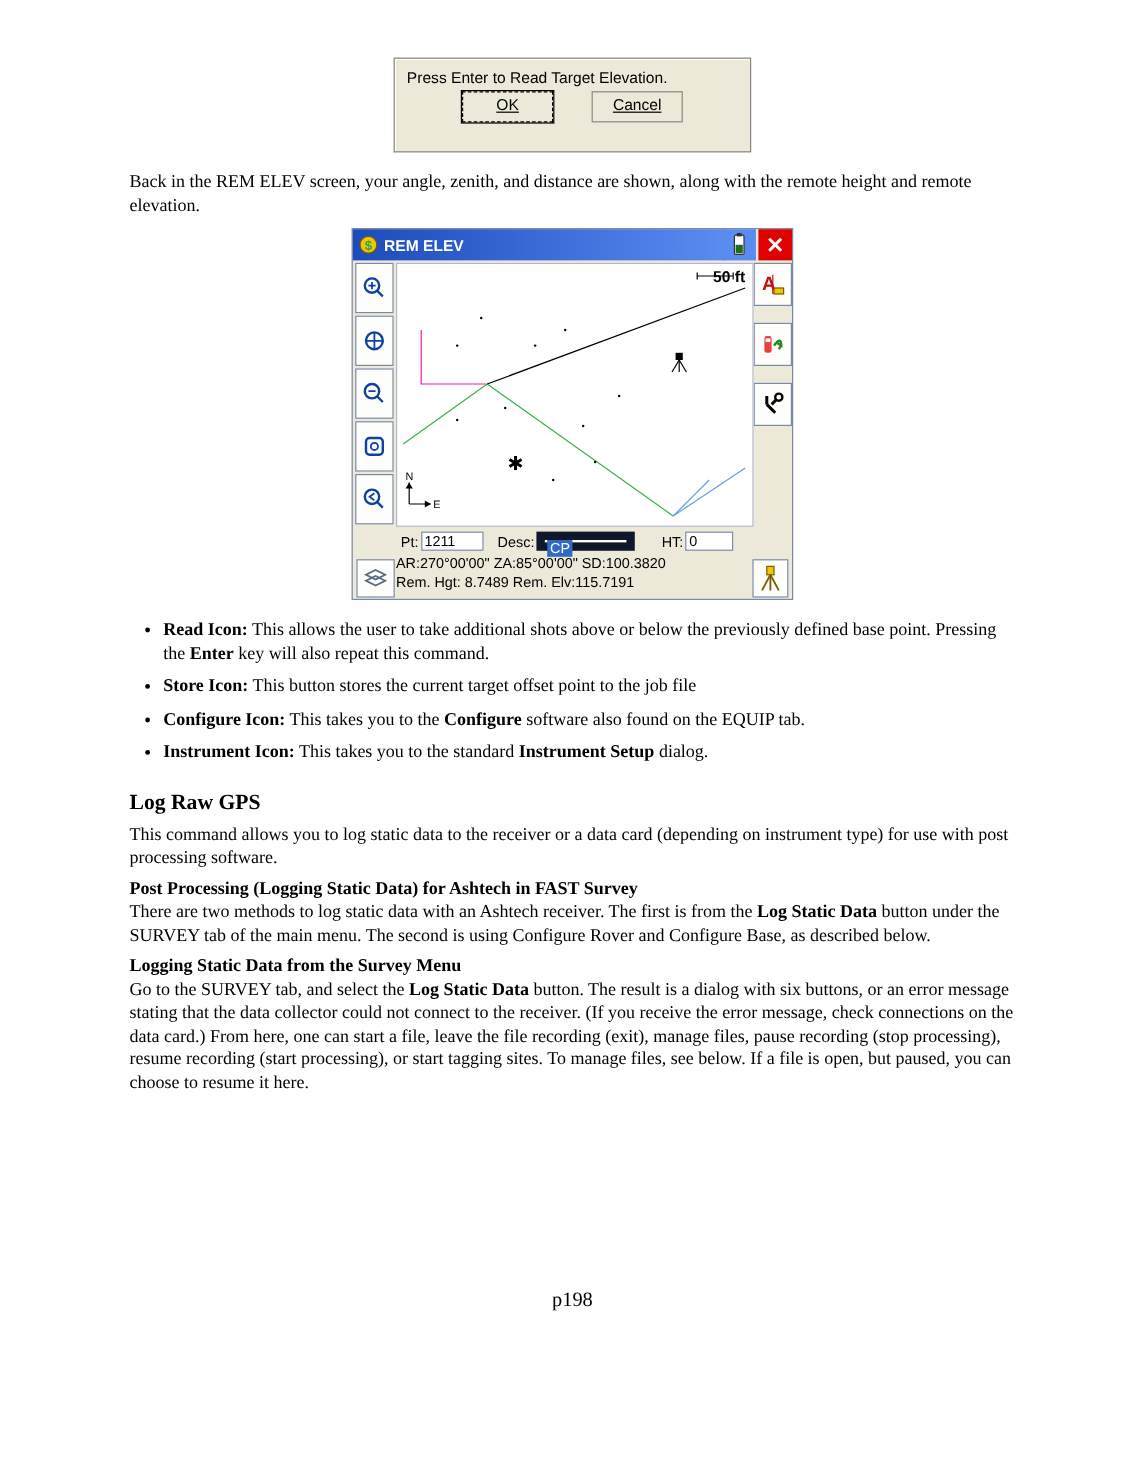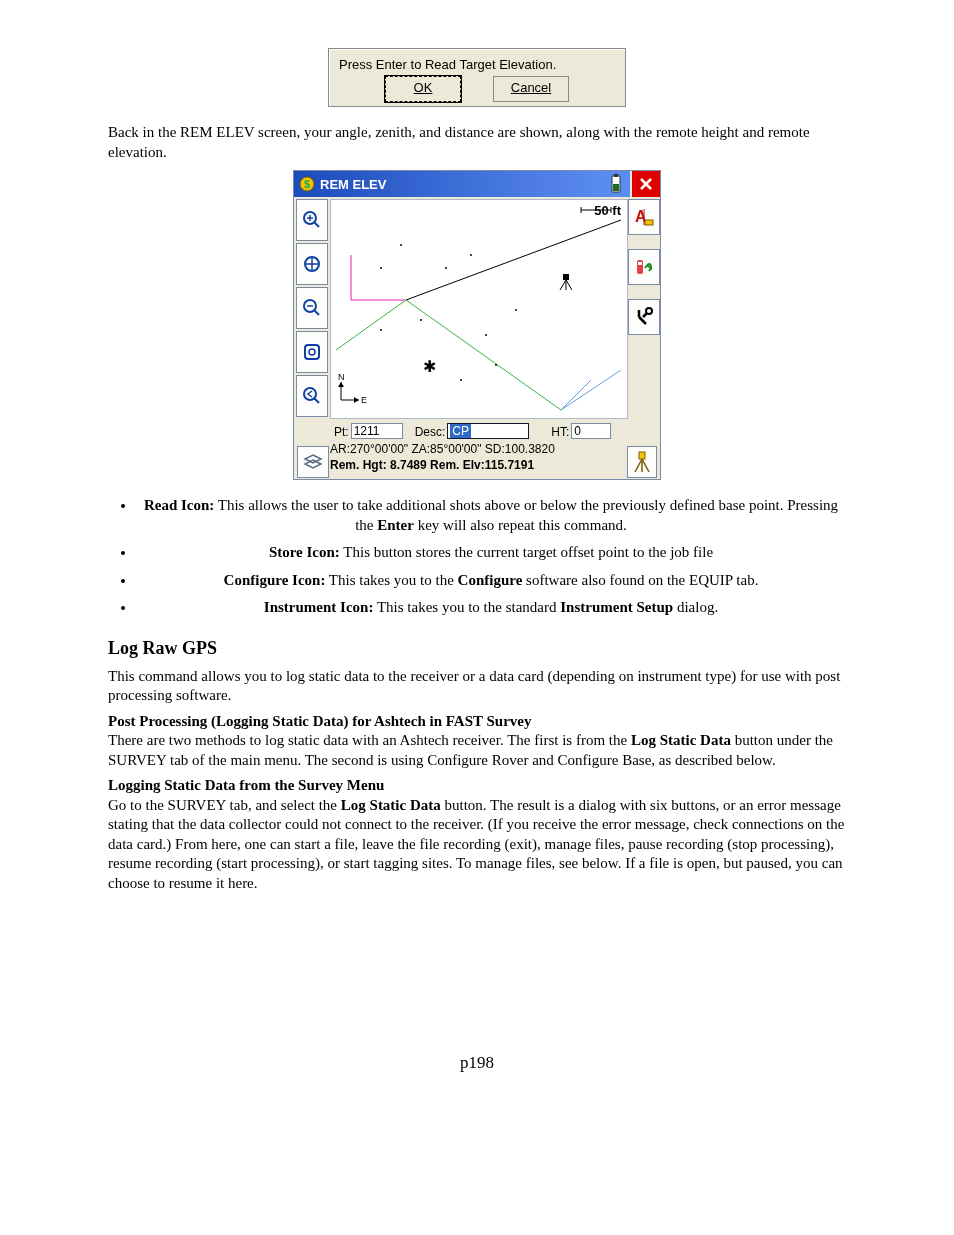--- a/index.html
+++ b/index.html
@@ -22,21 +22,21 @@
   }
   .dlg1-title {
     background: linear-gradient(90deg,#2a5bd7,#5a8bf0);
     color: #fff;
     font-family: Tahoma, Arial, sans-serif;
     font-size: 14px;
     font-weight: bold;
     padding: 4px 8px;
   }
   .dlg1-body {
-    padding: 8px 10px 4px 10px;
+    padding: 8px 10px 24px 10px;
     font-family: Tahoma, Arial, sans-serif;
     font-size: 13px;
   }
   .dlg1-btns {
     display: flex;
     justify-content: center;
     gap: 32px;
     padding: 4px 0 0 0;
   }
   .dlg1-btn {
@@ -152,40 +152,40 @@
   }
   .rem-bottom2 {
     position: absolute;
     left: 36px; top: 270px;
     width: 296px;
     font-size: 12px;
     font-family: Arial, sans-serif;
     line-height: 16px;
   }
   .rem-bottom2 .line { white-space: nowrap; }
-  .rem-bottom2 .b { font-weight: bold; }
+  .rem-bottom2 .b { font-weight: normal; }
   .stack-icon {
     position: absolute;
     left: 3px; top: 275px;
     width: 30px; height: 30px;
     border: 1px solid #7b8aa5;
     background: #fdfdfb;
     display:flex; align-items:center; justify-content:center;
   }
   .tripod-icon {
     position: absolute;
     right: 3px; top: 275px;
     width: 28px; height: 30px;
     border: 1px solid #7b8aa5;
     background: #fdfdfb;
     display:flex; align-items:center; justify-content:center;
   }
   
   p { margin: 6px 0; line-height: 1.3; }
-  ul.icons { margin: 14px 0 14px 28px; padding: 0; list-style: disc; text-align: center; }
+  ul.icons { margin: 14px 0 14px 28px; padding: 0; list-style: disc; }
   ul.icons li { margin: 8px 0; line-height: 1.3; }
   h3.section { font-size: 18px; font-weight: bold; margin: 20px 0 8px 0; }
   .bold { font-weight: bold; }
   .page-num { text-align: center; font-size: 17px; margin-top: 160px; }
   .highlight { background: #316ac5; color: #fff; padding: 0 2px; }
 </style>
 </head>
 <body>
 
 <div class="center-block">
@@ -331,21 +331,21 @@
         <circle cx="185" cy="110" r="1" fill="#000"></circle>
           <circle cx="165" cy="165" r="1" fill="#000"></circle>
       </svg>
       <div class="rem-scale">50 ft</div>
     </div>
 
     <div class="rem-bottom1">
       <span class="lbl">Pt:</span>
       <input style="width: 52px;" value="1211">
       <span class="lbl" style="margin-left:12px">Desc:</span>
-      <span style="display:inline-block;width:82px;height:16px;border:1px solid #0f172a;background:#fff;padding:0 2px;box-sizing:border-box;">
+      <span style="display:inline-block;width:82px;height:16px;border:7px solid #0f172a;background:#fff;padding:0 2px;box-sizing:border-box;">
         <span class="highlight">CP</span>
       </span>
       <span class="lbl" style="margin-left:22px">HT:</span>
       <input style="width: 40px;" value="0">
     </div>
 
     <div class="rem-bottom2">
       <div class="line">AR:270°00'00"  ZA:85°00'00"    SD:100.3820</div>
       <div class="line b">Rem. Hgt: 8.7489 Rem. Elv:115.7191</div>
     </div>

